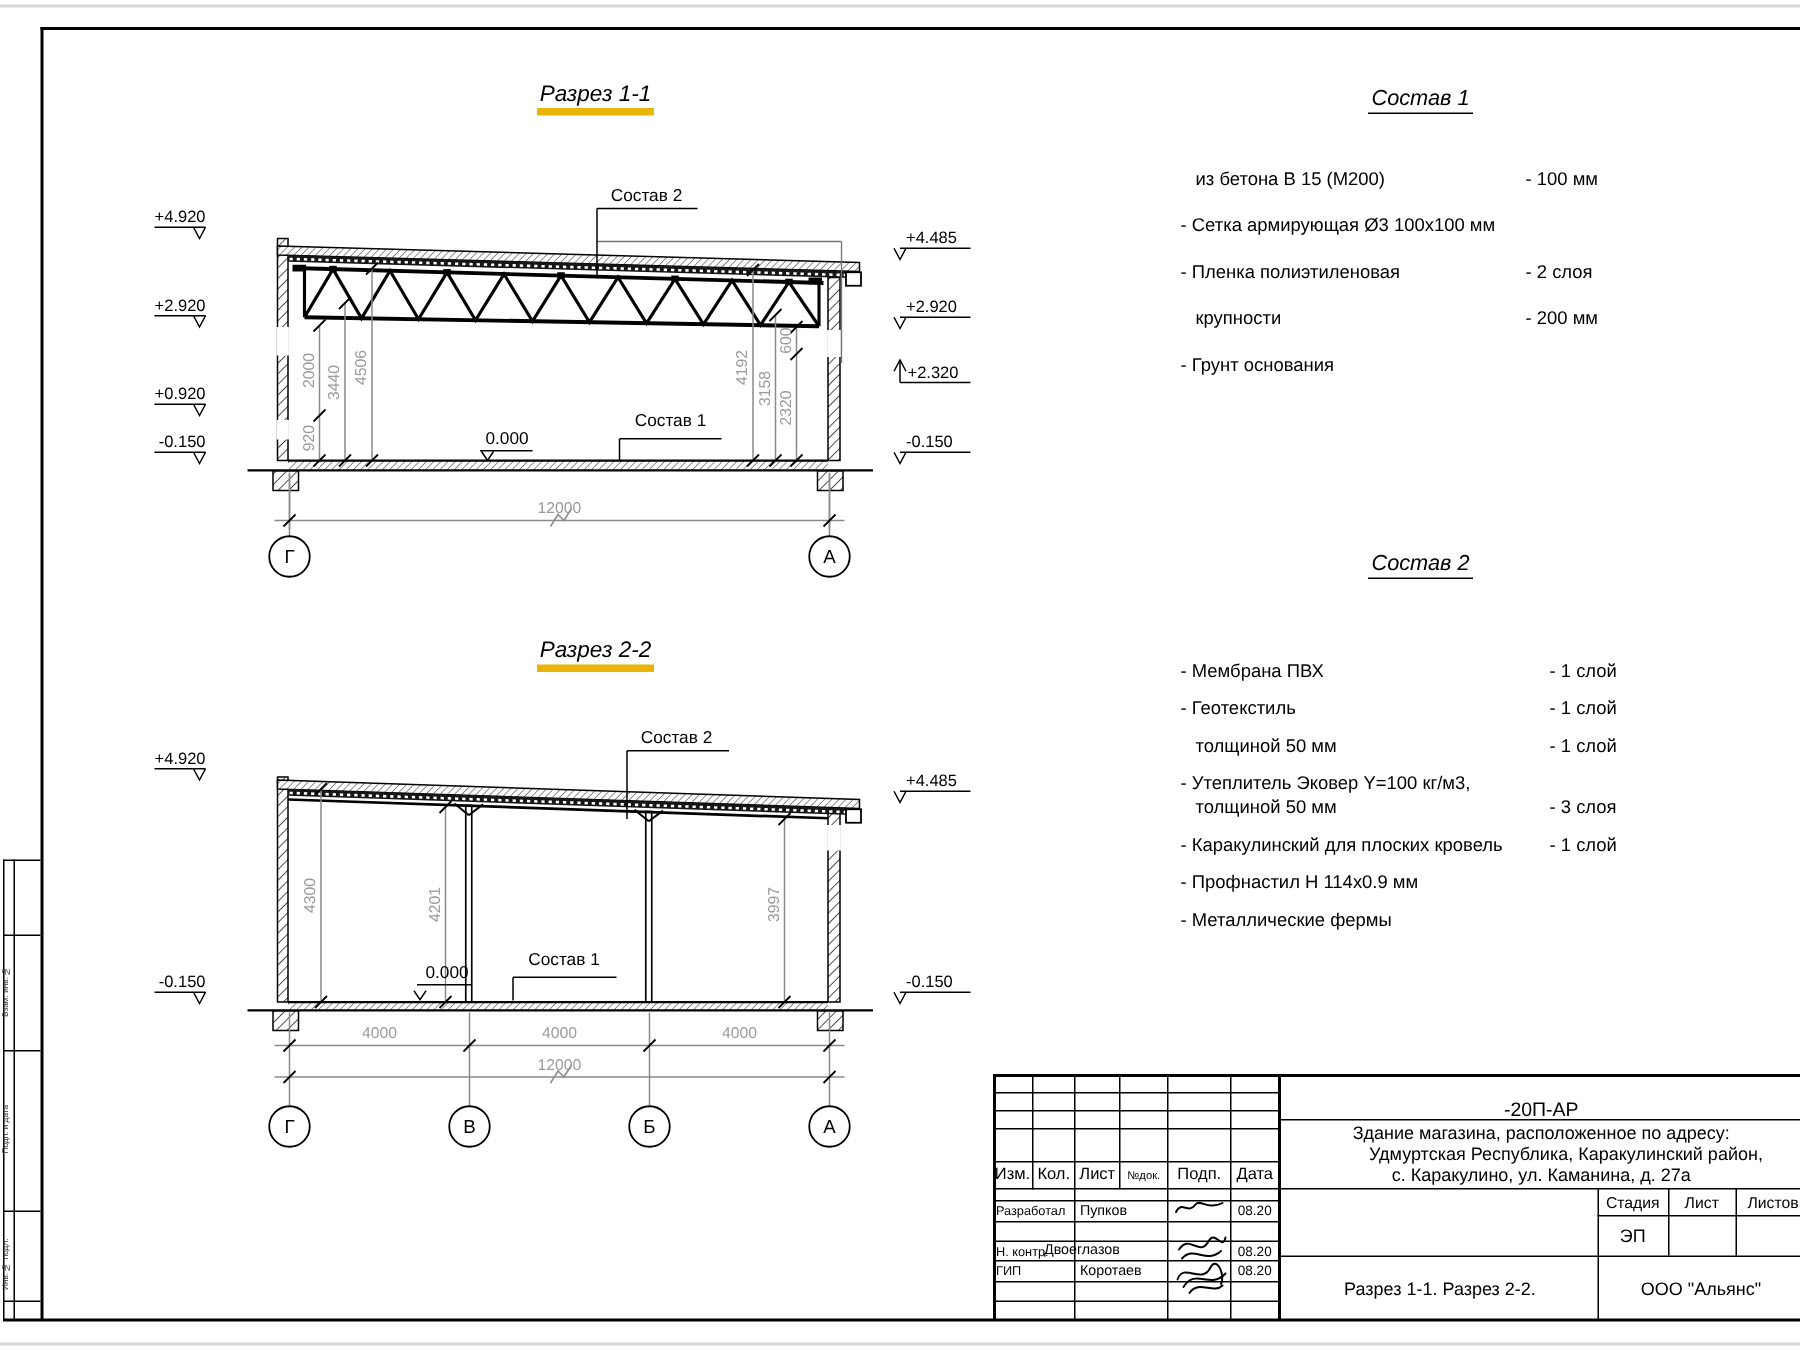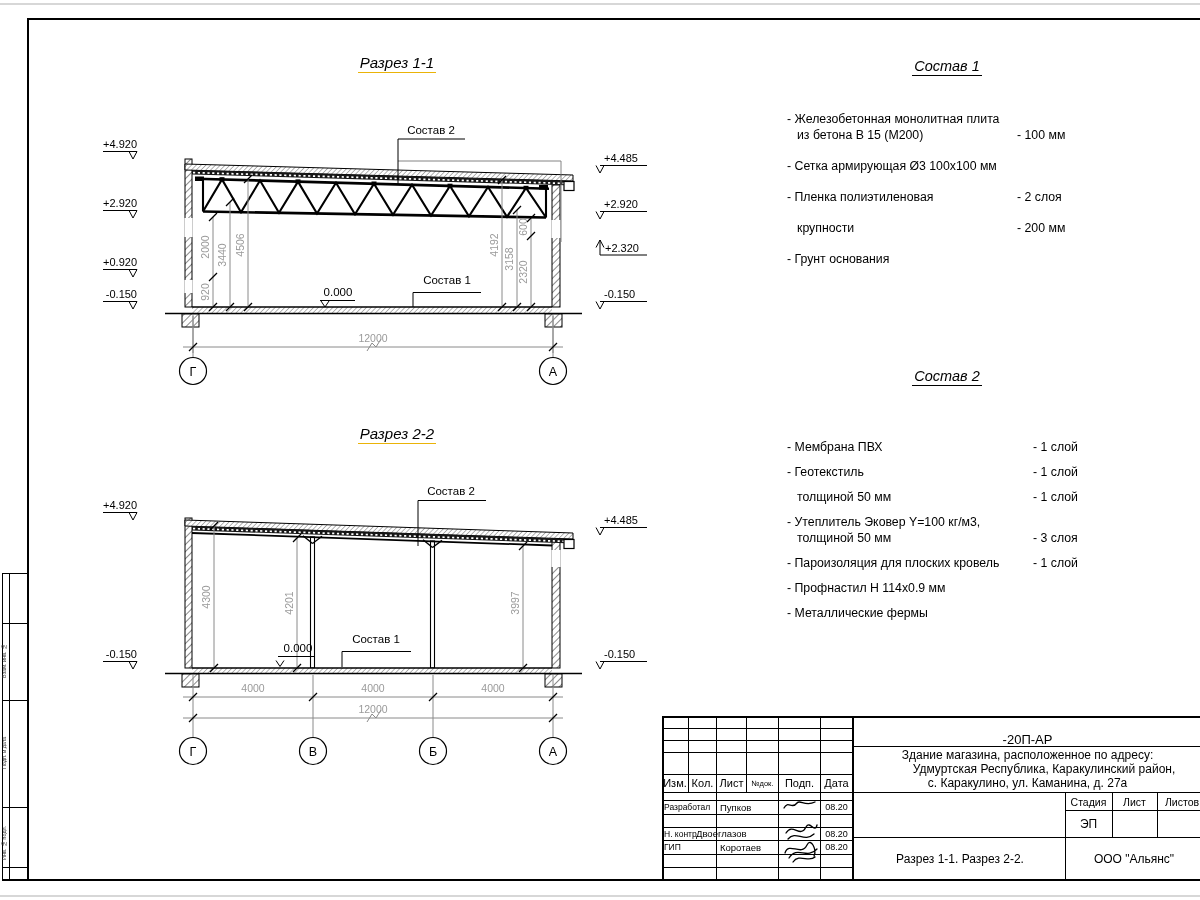--- a/index.html
+++ b/index.html
@@ -1,21 +1,21 @@
 <!DOCTYPE html>
 <html><head>
 <meta charset="utf-8">
 <style>
   html,body{margin:0;padding:0;}
   body{width:1200px;height:900px;position:relative;background:#ffffff;
        font-family:"Liberation Sans",sans-serif;overflow:hidden;color:#000;}
   .ln{position:absolute;background:#000;}
   .gln{position:absolute;background:#d7d7d7;}
   .sec-title{position:absolute;text-align:center;font-style:italic;font-size:15px;}
-  .sec-title span{border-bottom:1px solid #eab308;padding:0 2px 1px 2px;}
+  .sec-title span{border-bottom:5px solid #eab308;padding:0 2px 1px 2px;}
   .sost-title{position:absolute;text-align:center;font-style:italic;font-size:14.5px;}
   .sost-title span{border-bottom:1px solid #000;padding:0 2px 1px 2px;}
   .sost-list{position:absolute;width:410px;font-size:12.3px;line-height:16px;}
   .sost-item{position:relative;margin-bottom:15px;}
   .sost-list.s2 .sost-item{margin-bottom:9px;}
   .l2{padding-left:10px;}
   .l2:empty{display:none;}
   .val{position:absolute;bottom:0;white-space:nowrap;}
   .s1 .val{left:230px;}
   .s2 .val{left:246px;}
@@ -312,21 +312,20 @@
     <text class="ax" x="338" y="340.5">Б</text>
     <text class="ax" x="458" y="340.5">А</text>
   </g>
 </svg>
 
 <div class="sost-title" style="left:897px;top:58px;width:100px;">
   <span>Состав 1</span>
 </div>
 <div class="sost-list s1" style="left:787px;top:111px;">
   <div class="sost-item">
-    <div>- Железобетонная  монолитная плита</div>
       <div class="l2">из бетона В 15 (М200)</div>
     <span class="val">- 100 мм</span>
   </div>
   <div class="sost-item">
     <div>- Сетка армирующая Ø3 100х100 мм</div>
     <span class="val"></span>
   </div>
   <div class="sost-item">
     <div>- Пленка полиэтиленовая</div>
     <span class="val">-  2 слоя</span>
@@ -356,21 +355,21 @@
   <div class="sost-item">
       <div class="l2">толщиной 50 мм</div>
     <span class="val">- 1 слой</span>
   </div>
   <div class="sost-item">
     <div>- Утеплитель Эковер Y=100 кг/м3,</div>
       <div class="l2">толщиной 50 мм</div>
     <span class="val">- 3 слоя</span>
   </div>
   <div class="sost-item">
-    <div>- Пароизоляция для плоских кровель</div>
+    <div>- Каракулинский для плоских кровель</div>
     <span class="val">- 1 слой</span>
   </div>
   <div class="sost-item">
     <div>- Профнастил Н 114х0.9 мм</div>
     <span class="val"></span>
   </div>
   <div class="sost-item">
     <div>- Металлические фермы</div>
     <span class="val"></span>
   </div>

